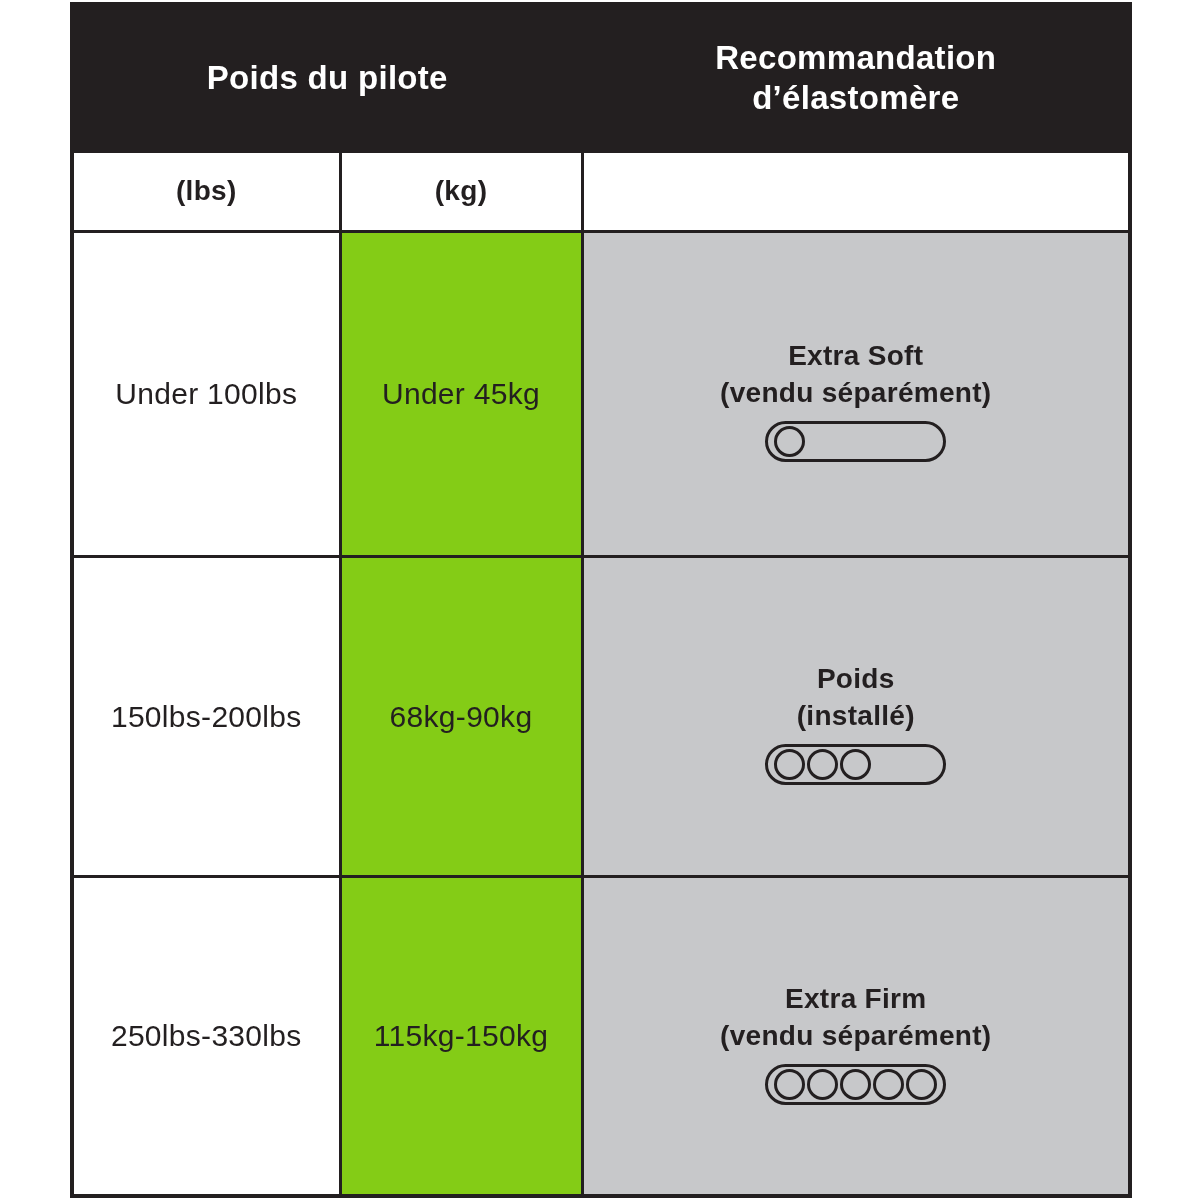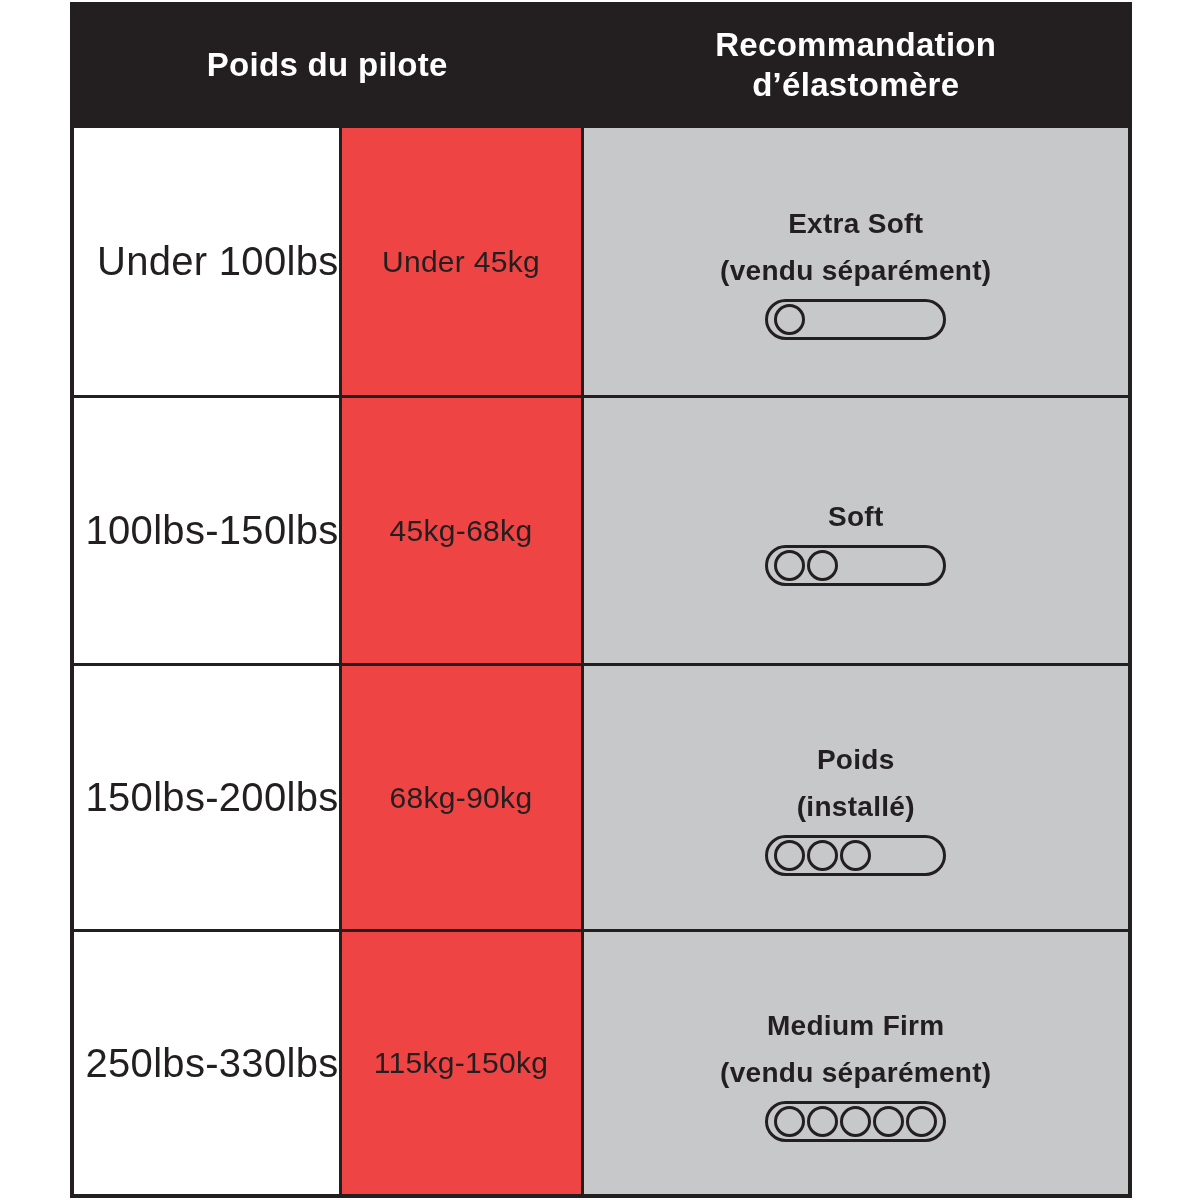--- a/index.html
+++ b/index.html
@@ -57,28 +57,28 @@
   td.sub {
     background: #ffffff;
     font-weight: bold;
     font-size: 28px;
     text-align: center;
     vertical-align: middle;
     letter-spacing: 0.3px;
   }
   td.lbs {
     background: #ffffff;
-    font-size: 40px;
-    text-align: right;
+    font-size: 30px;
+    text-align: center;
     padding-left: 18px;
     vertical-align: middle;
     letter-spacing: 0.3px;
   }
   td.kg {
-    background: #ef4444;
+    background: #84cc16;
     font-size: 30px;
     text-align: center;
     vertical-align: middle;
     letter-spacing: 0.3px;
   }
   td.reco {
     background: #c7c8ca;
     vertical-align: middle;
   }
   .reco-inner {
@@ -87,21 +87,20 @@
     align-items: center;
     justify-content: center;
     padding-top: 12px;
   }
   .reco-label, .reco-note {
     font-weight: bold;
     font-size: 28px;
     line-height: 37px;
     text-align: center;
     letter-spacing: 0.3px;
-    margin-top: 10px;
   }
   .capsule {
     margin-top: 10px;
     width: 181px;
     height: 41px;
     border: 3px solid #231f20;
     border-radius: 22px;
     box-sizing: border-box;
     display: flex;
     align-items: center;
@@ -135,49 +134,40 @@
         <tr class="hdr">
       <th class="black" colspan="2">
         <span>Poids du pilote</span>
       </th>
       <th class="black">
         <div>Recommandation</div>
         <div>d’élastomère</div>
       </th>
     </tr>
 
+    <tr class="subhdr">
+      <td class="sub">(lbs)</td>
+      <td class="sub">(kg)</td>
+      <td class="sub"></td>
+    </tr>
 
     <tr class="r1">
       <td class="lbs">Under 100lbs</td>
       <td class="kg">Under 45kg</td>
       <td class="reco">
         <div class="reco-inner">
           <div class="reco-label">Extra Soft</div>
           <div class="reco-note">(vendu séparément)</div>
           <div class="capsule">
                 <span class="dot"></span>
               </div>
         </div>
       </td>
     </tr>
 
-    <tr class="r2">
-      <td class="lbs">100lbs-150lbs</td>
-      <td class="kg">45kg-68kg</td>
-      <td class="reco">
-        <div class="reco-inner">
-          <div class="reco-label">Soft</div>
-
-          <div class="capsule">
-                <span class="dot"></span>
-                <span class="dot"></span>
-              </div>
-        </div>
-      </td>
-    </tr>
 
     <tr class="r3">
       <td class="lbs">150lbs-200lbs</td>
       <td class="kg">68kg-90kg</td>
       <td class="reco">
         <div class="reco-inner">
           <div class="reco-label">Poids</div>
           <div class="reco-note">(installé)</div>
           <div class="capsule">
                 <span class="dot"></span>
@@ -187,21 +177,21 @@
         </div>
       </td>
     </tr>
 
 
     <tr class="r5">
       <td class="lbs">250lbs-330lbs</td>
       <td class="kg">115kg-150kg</td>
       <td class="reco">
         <div class="reco-inner">
-          <div class="reco-label">Medium Firm</div>
+          <div class="reco-label">Extra Firm</div>
           <div class="reco-note">(vendu séparément)</div>
           <div class="capsule">
                 <span class="dot"></span>
                 <span class="dot"></span>
                 <span class="dot"></span>
                 <span class="dot"></span>
                 <span class="dot"></span>
               </div>
         </div>
       </td>

